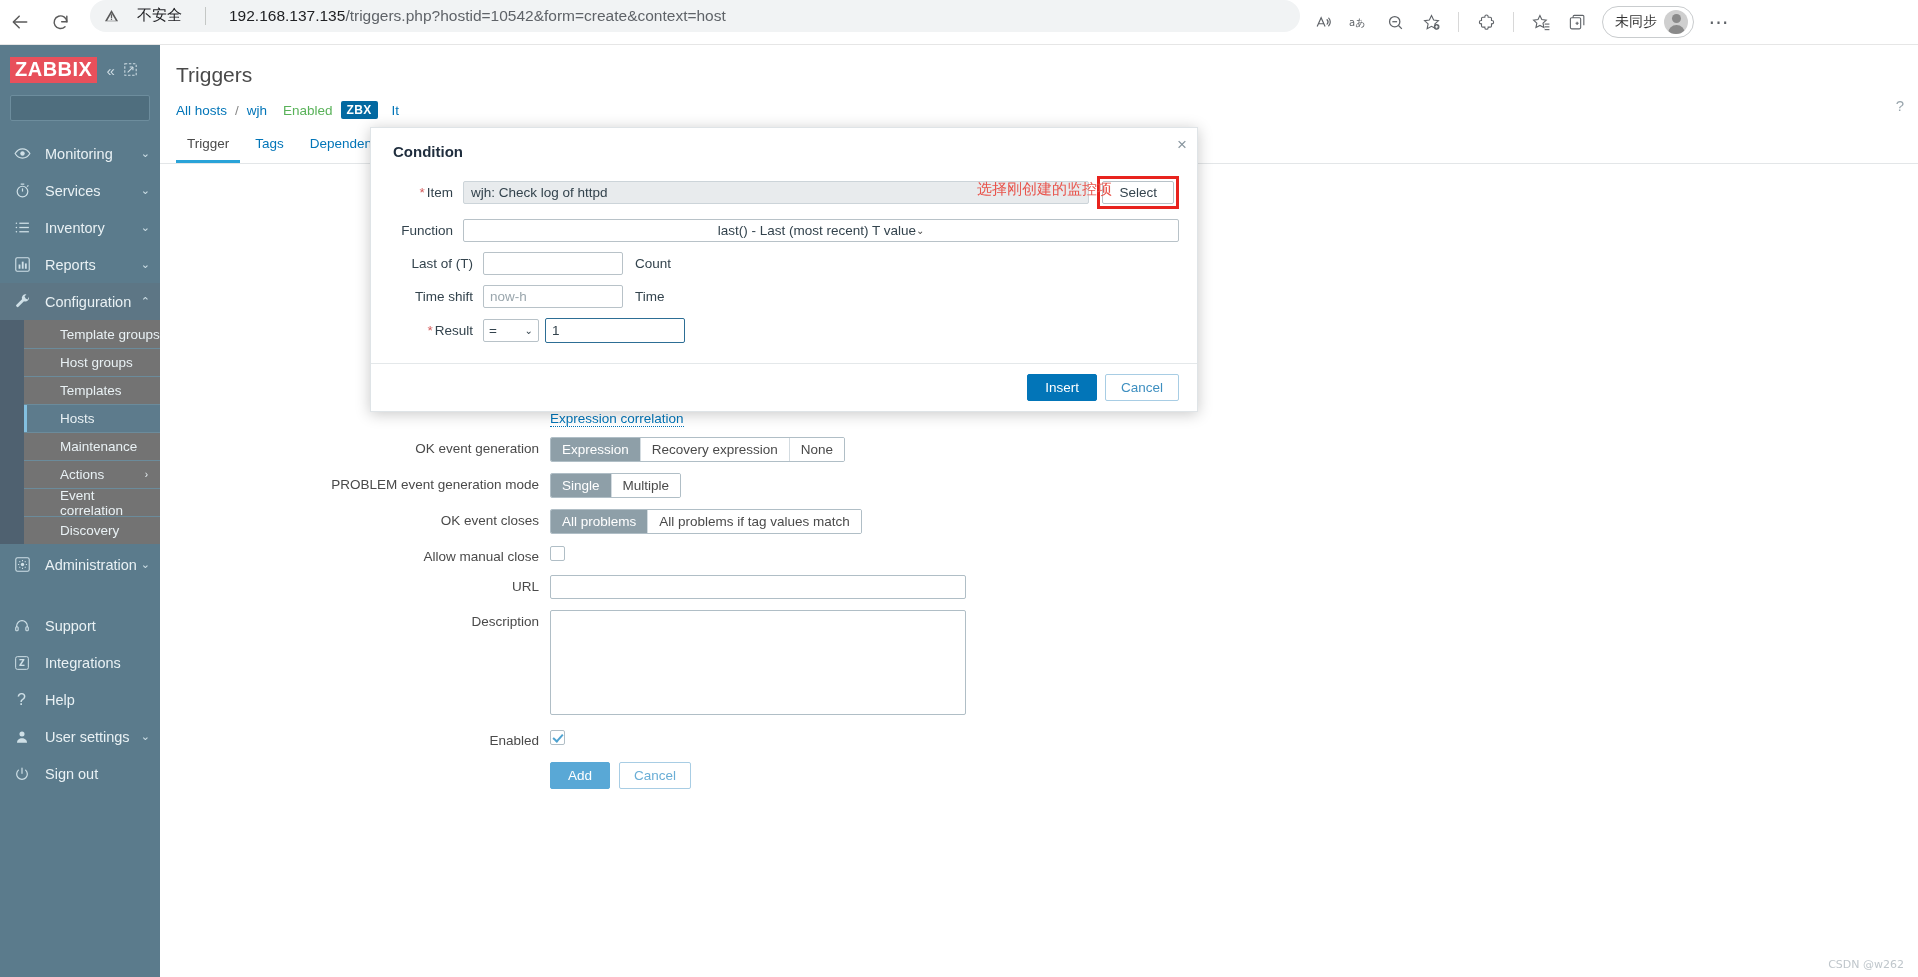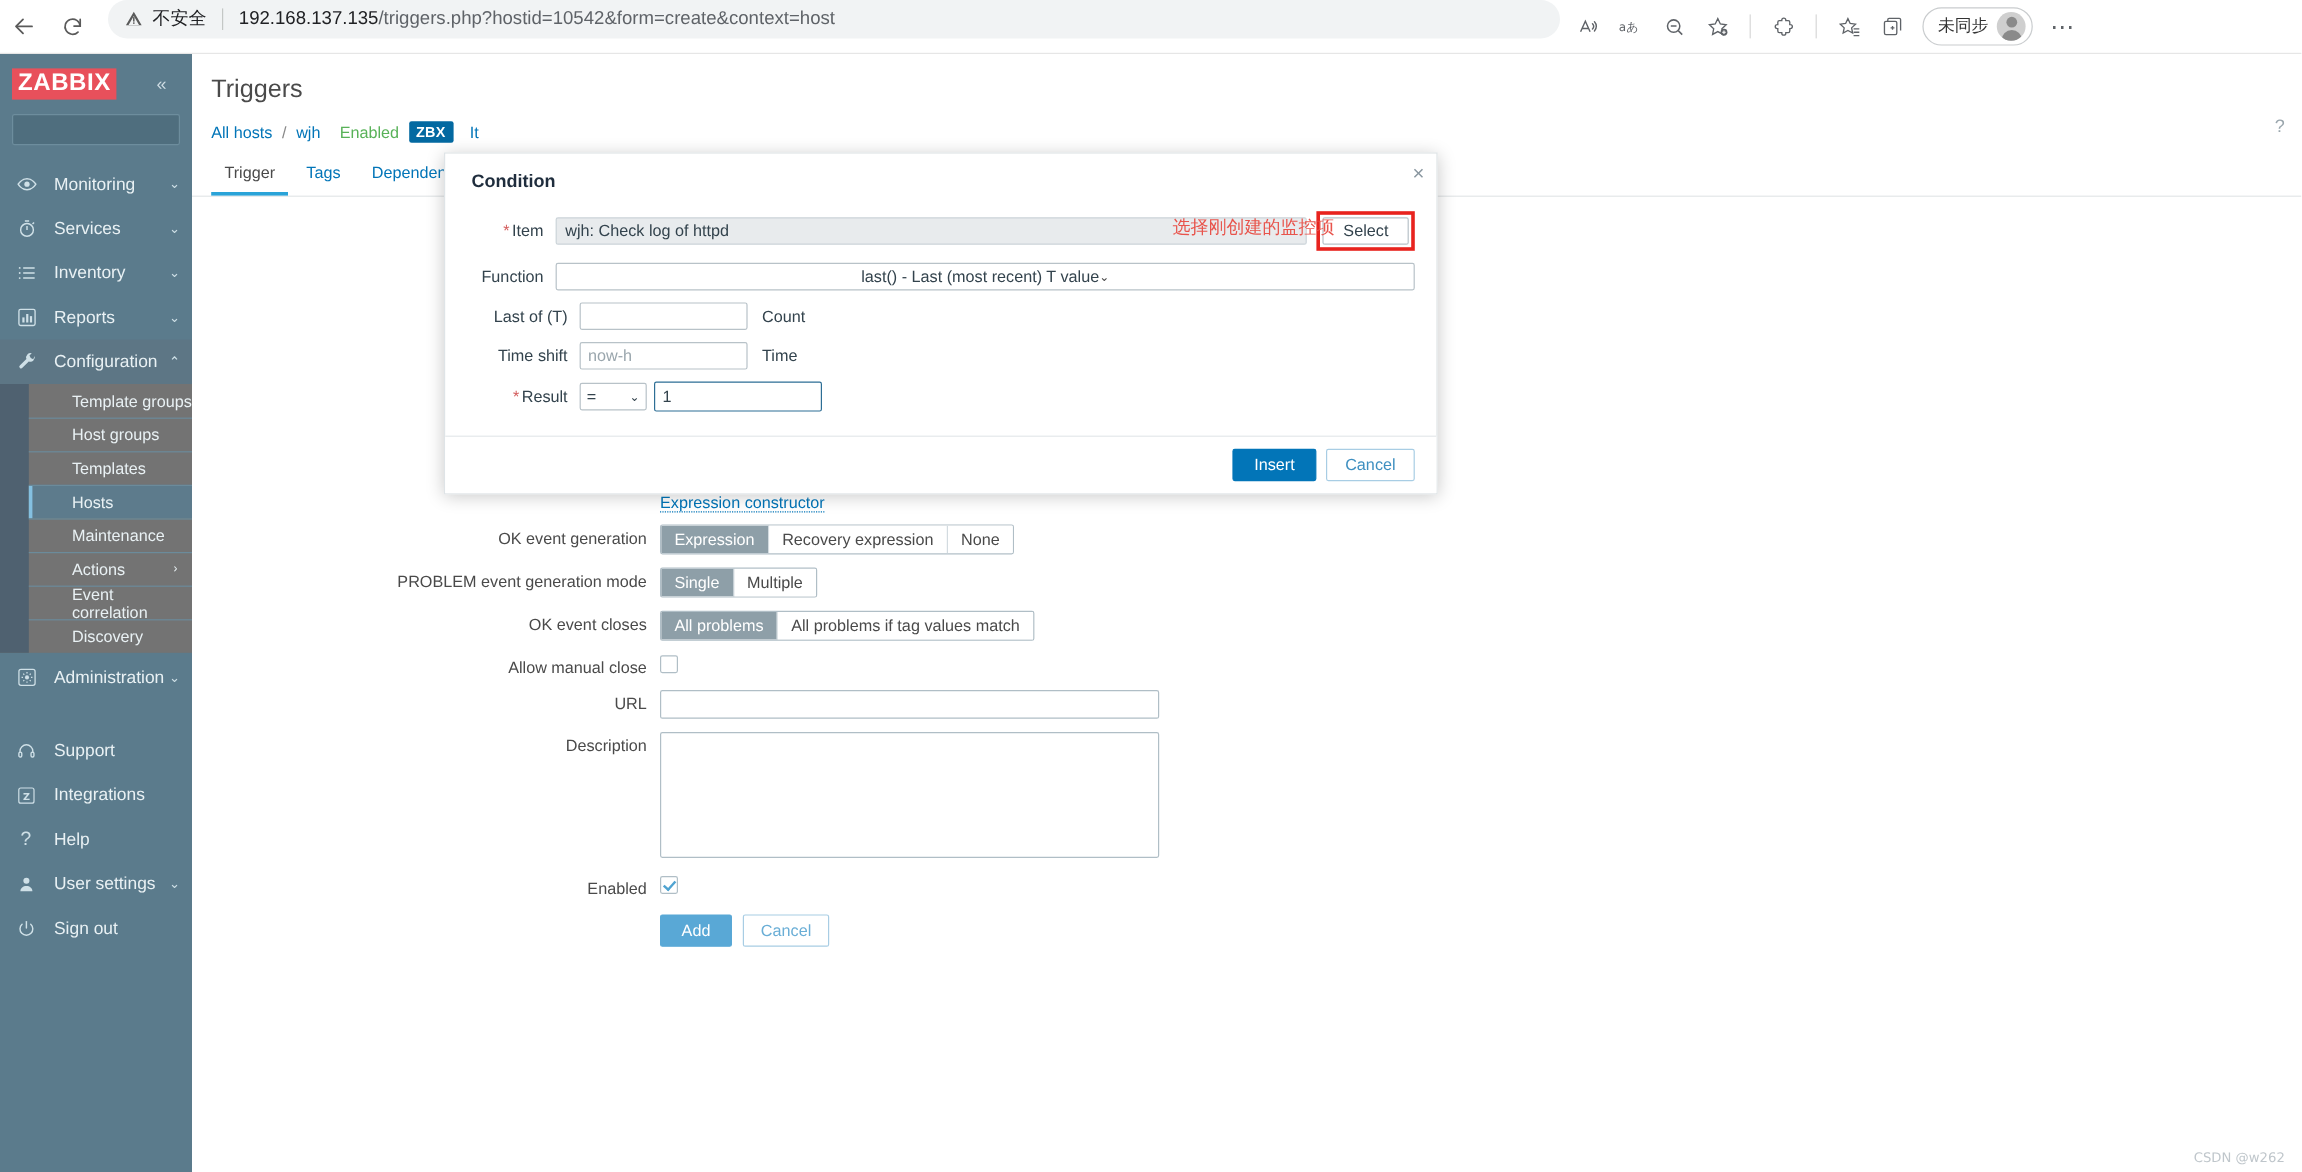--- a/index.html
+++ b/index.html
@@ -22,20 +22,21 @@
   .nav-btn{
     width:40px;height:40px;display:flex;align-items:center;justify-content:center;
     color:#5a5a5a; border-radius:50%; flex:0 0 auto;
   }
   .nav-btn svg{display:block}
   #addr-wrap{
     flex:1 1 auto; height:32px; margin:0 6px 13px 10px;
     background:#f1f3f4; border-radius:16px;
     display:flex; align-items:center; padding:0 14px;
     max-width:1210px;
+    gap:10px;
   }
   #warn-icon{ margin-right:8px; display:flex; align-items:center;}
   #insecure-label{ font-size:15px; color:#202124; white-space:nowrap;}
   .addr-sep{ width:1px; height:18px; background:#c4c7c5; margin:0 13px;}
   #addr-text{ font-size:15.5px; color:#5f6368; white-space:nowrap; overflow:hidden;}
   #addr-text .host{ color:#202124;}
   #toolbar-right{ display:flex; align-items:center; gap:2px; padding-right:8px;}
   .tb-icon{
     width:34px;height:34px;display:flex;align-items:center;justify-content:center;
     color:#5f6368; font-size:15px; border-radius:6px;
@@ -52,21 +53,21 @@
   .avatar-circ::after{content:"";position:absolute;width:17px;height:11px;border-radius:9px 9px 0 0;background:#8a8a8a;left:3.5px;top:15px;}
 
   
   #app{ display:flex; height:932px; position:relative;}
 
   
   #sidebar{
     width:160px; flex:0 0 160px; background:#5b7b8c;
     color:#fff; position:relative; overflow:hidden;
   }
-  #sb-head{ display:flex; align-items:center; padding:12px 10px 8px 10px;gap:24px; }
+  #sb-head{ display:flex; align-items:center; padding:12px 10px 8px 10px; }
   #zbx-logo{
     background:#e8505b; color:#fff; font-weight:bold;
     font-size:20px; letter-spacing:.5px; padding:1px 5px 2px 5px;
     font-family:"Liberation Sans", sans-serif;
   }
   .sb-head-icon{ color:#cfdde4; margin-left:9px; font-size:15px; line-height:1;}
   #sb-search{
     margin:4px 10px 14px 10px; height:26px; background:#4f6e7e;
     border:1px solid #6d8d9d; border-radius:2px; display:flex; align-items:center;
     padding:0 6px;
@@ -530,21 +531,21 @@
       </div>
       <div class="frow" style="margin-bottom:4px;">
         <div class="flabel"><span class="req">*</span><span>Expression</span></div>
         <div class="fctl">
           <textarea class="inp" rows="5" style="height: 82px;"></textarea>
         </div>
       </div>
       <div class="frow">
         <div class="flabel"></div>
         <div class="fctl">
-          <a class="lnk" href="#">Expression constructor</a>
+          <a class="lnk" href="#">Expression correlation</a>
         </div>
       </div>
 
       <div class="frow" style="margin-top:8px;">
         <div class="flabel">OK event generation</div>
         <div class="fctl">
           <div class="seg">
             <div class="on">Expression</div>
             <div>Recovery expression</div>
             <div>None</div>

